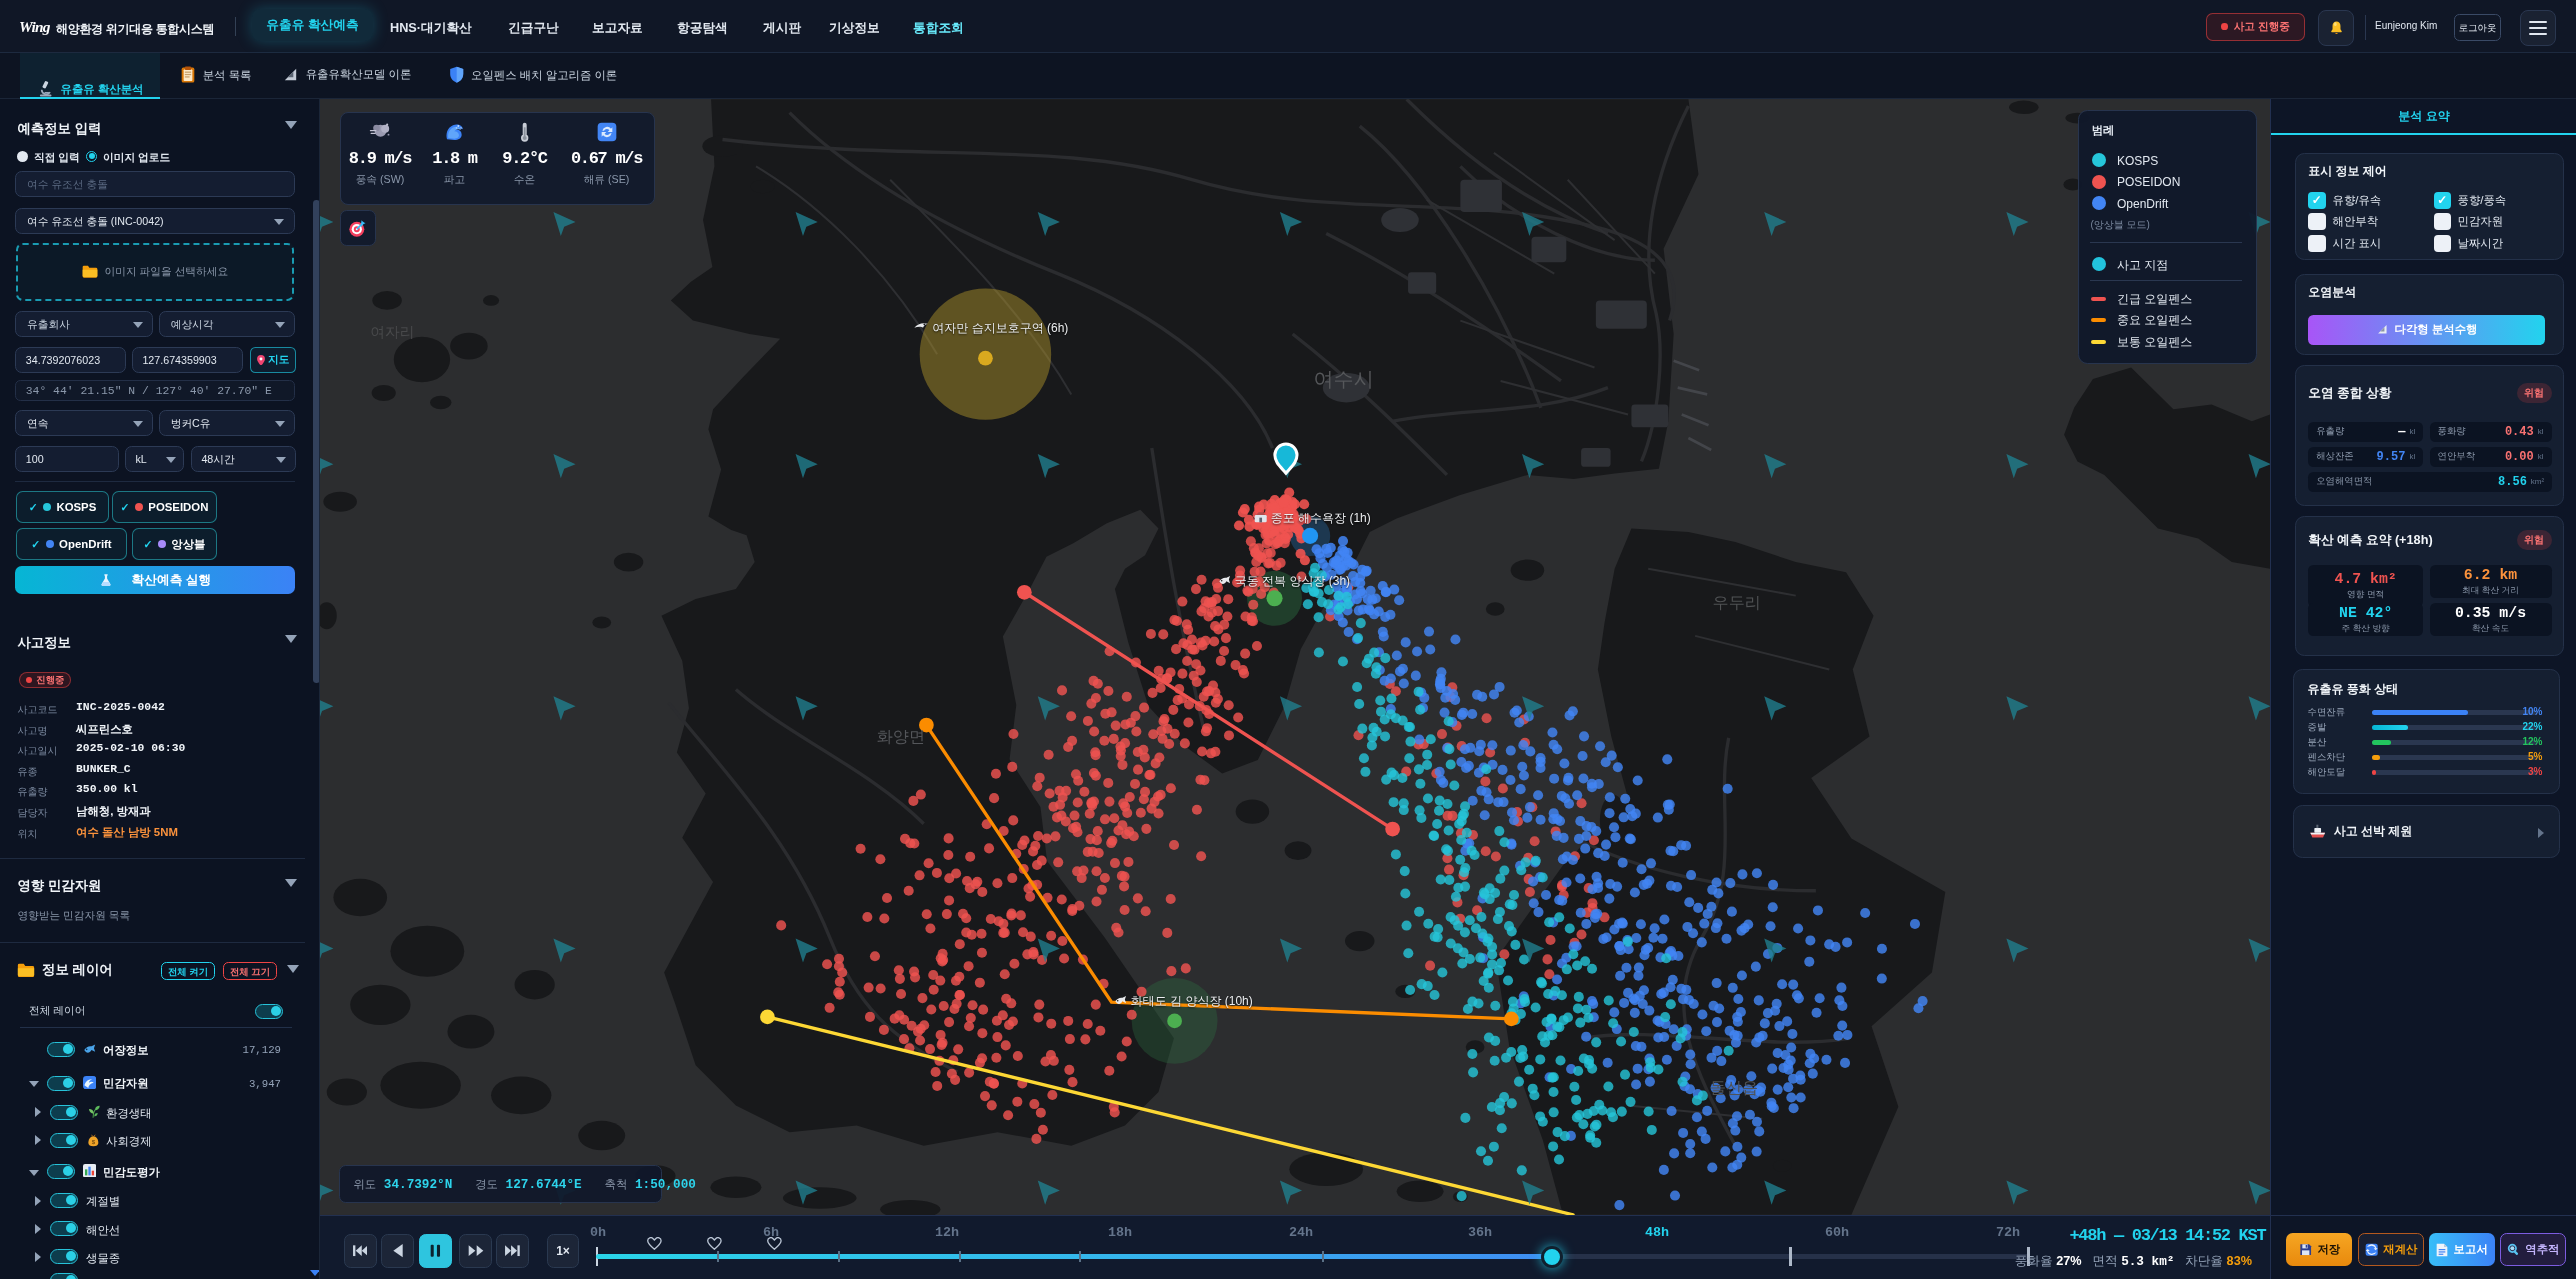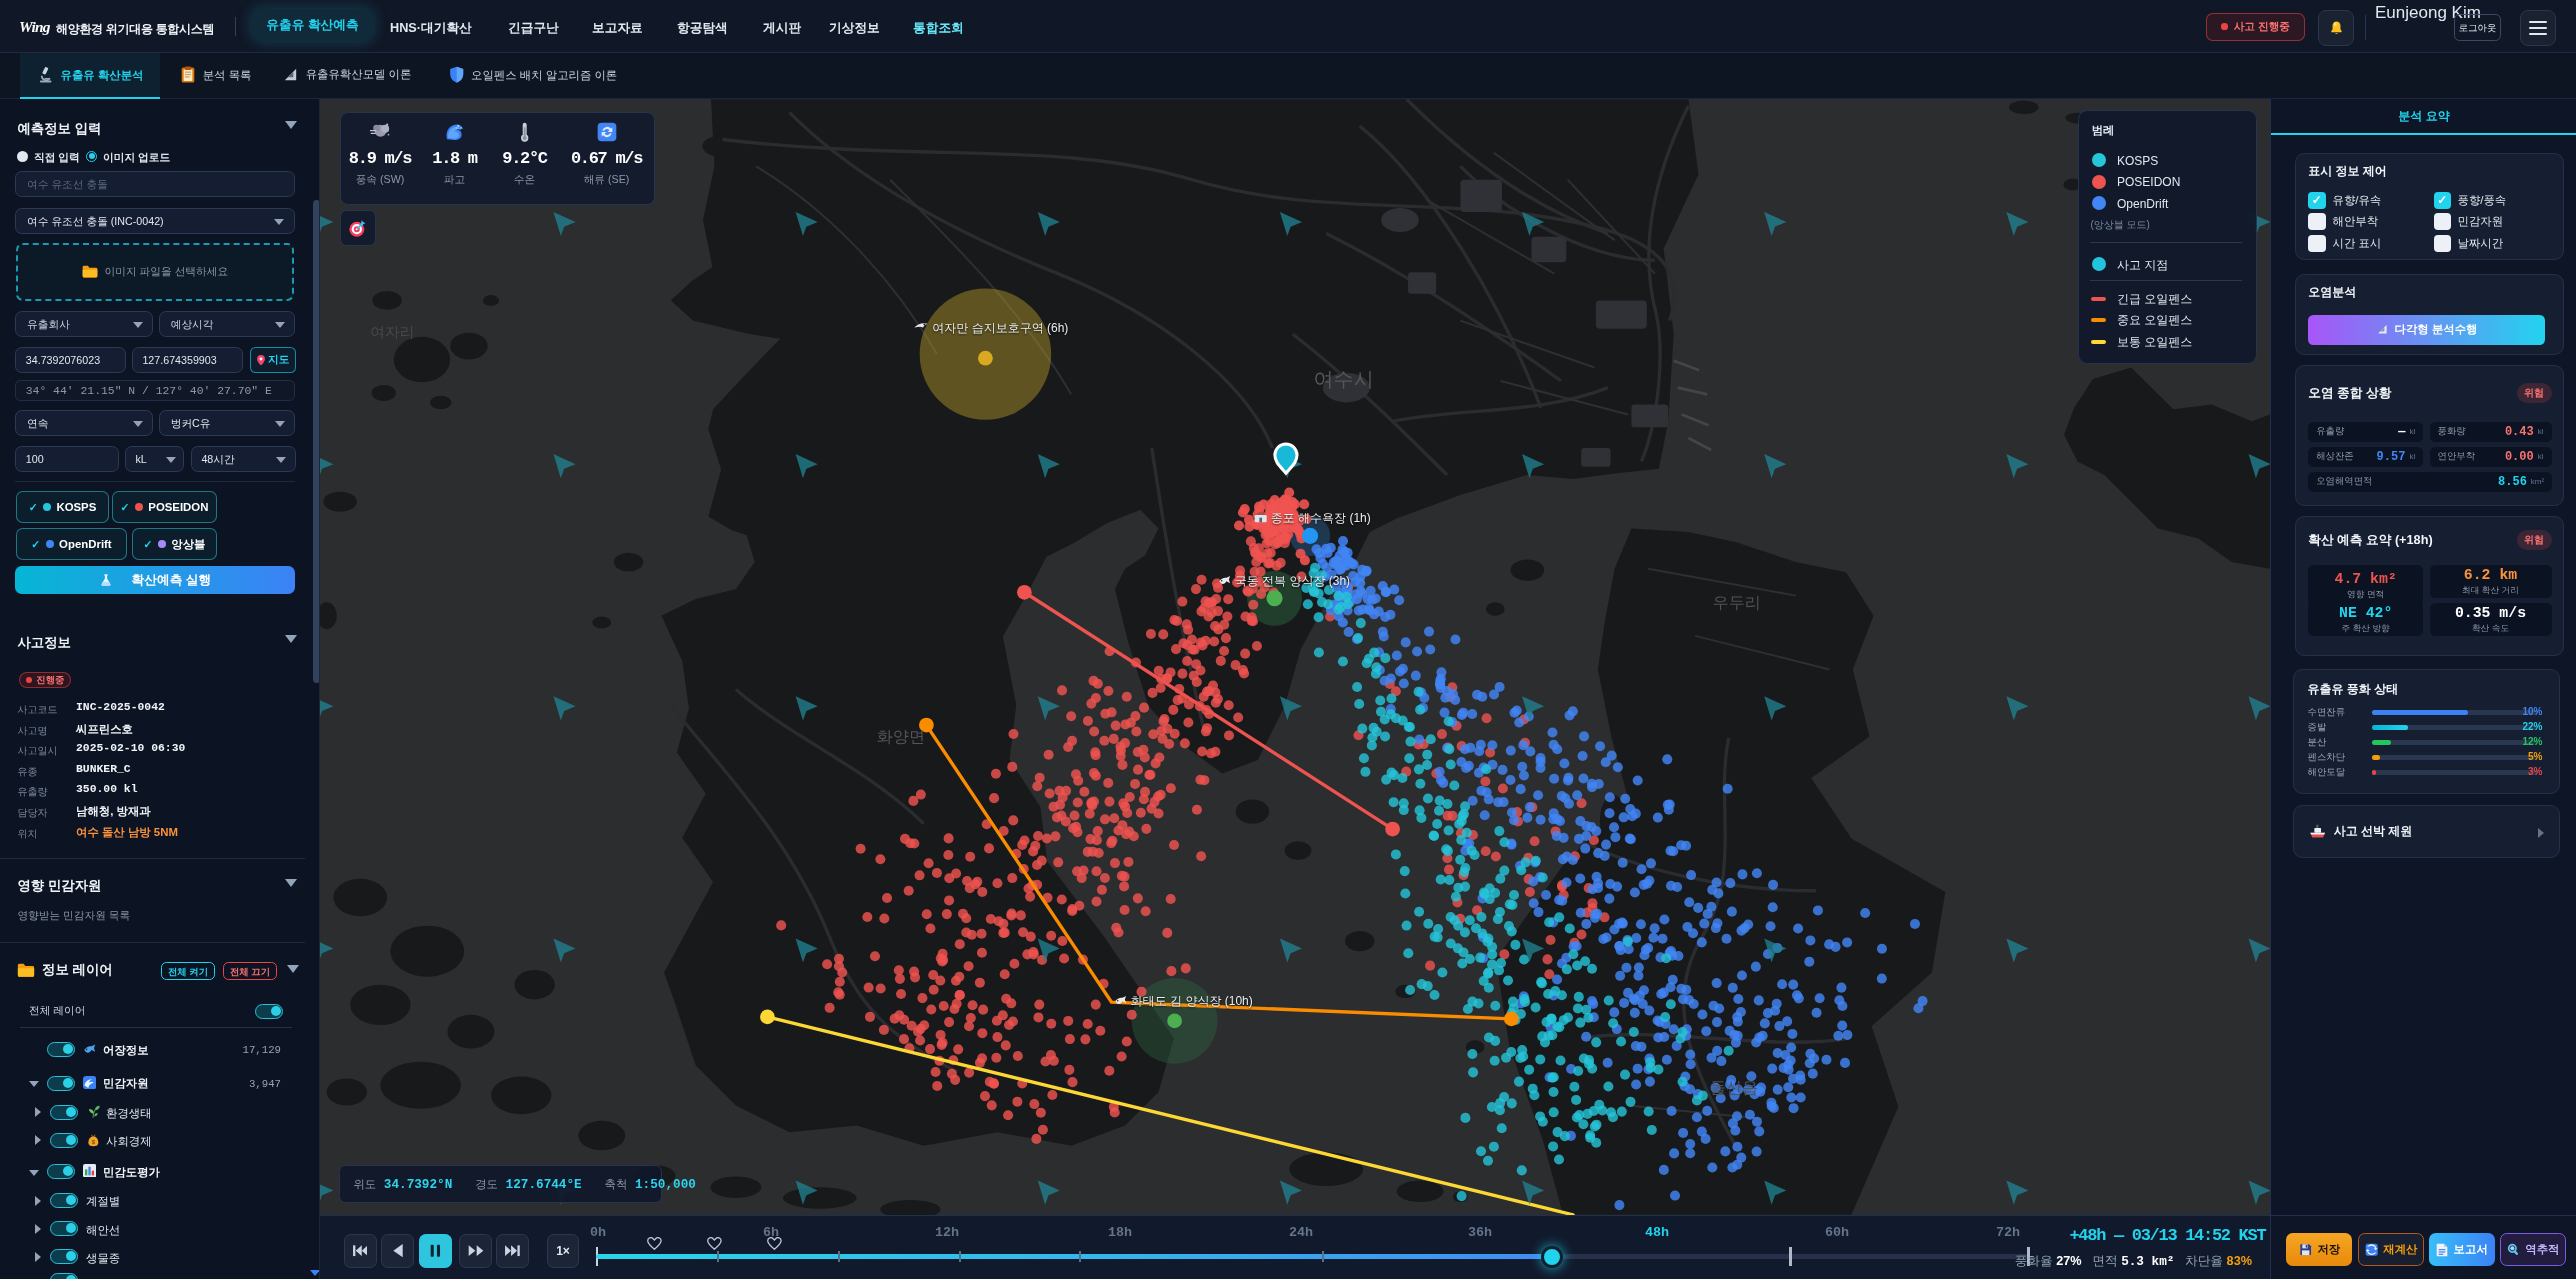--- a/index.html
+++ b/index.html
@@ -56,30 +56,30 @@
       <span style="font-size:10.7px;font-weight:bold;color:#f87171">사고 진행중</span>
     </div>
   <div class="abs" style="left:2318px;top:10px;width:36px;height:36px;background:#1a2232;border:0.7px solid #2a3750;border-radius:8px;display:flex;align-items:center;justify-content:center">
     <svg width="19" height="19" viewBox="0 0 24 24">
         <path d="M12 3c-3 0-5 2.3-5 5.5V13l-1.6 2.6c-.3.5 0 1 .6 1h12c.6 0 .9-.5.6-1L17 13V8.5C17 5.3 15 3 12 3z" fill="#fbbf24"></path>
         <path d="M10.3 17.8a1.8 1.8 0 0 0 3.4 0z" fill="#f59e0b"></path>
         <ellipse cx="10.5" cy="6.5" rx="1.7" ry="2.4" fill="#fde68a" opacity="0.8"></ellipse>
       </svg>
   </div>
   <div class="abs" style="left:2365px;top:14.8px;width:0.7px;height:25.5px;background:#2a3750"></div>
-  <div class="abs" style="left:2375px;top:3px;font-size:17px;color:#e2e8f0">Eunjeong Kim</div>
+  <div class="abs" style="left:2375px;top:20px;font-size:10px;color:#e2e8f0">Eunjeong Kim</div>
   <div class="abs" style="left:2454px;top:14px;width:47px;height:27px;border:0.7px solid #3a4a66;border-radius:5.4px;text-align:center;line-height:25.5px;font-size:9.4px;color:#e2e8f0">로그아웃</div>
   <div class="abs" style="left:2520px;top:10px;width:36px;height:36px;background:#1a2232;border:0.7px solid #2a3750;border-radius:8px;display:flex;align-items:center;justify-content:center;flex-direction:column;gap:4px">
       <span style="width:17.4px;height:2px;background:#e2e8f0;border-radius:1.3px"></span>
       <span style="width:17.4px;height:2px;background:#e2e8f0;border-radius:1.3px"></span>
       <span style="width:17.4px;height:2px;background:#e2e8f0;border-radius:1.3px"></span>
     </div>
 </div>
 <div id="tabbar">
-  <div class="abs" style="left:20px;top:0;width:140px;height:46px;background:rgba(34,211,238,0.07);border-bottom:2.7px solid #22d3ee;display:flex;align-items:center;justify-content:center;gap:6.7px">
+  <div class="abs" style="left:20px;top:0;width:140px;height:46px;background:rgba(34,211,238,0.07);border-bottom:2.7px solid #22d3ee;display:flex;align-items:flex-end;justify-content:center;gap:6.7px">
     <svg width="17.4" height="17.4" viewBox="0 0 24 24">
         <rect x="9" y="1.5" width="5" height="10" rx="1.5" transform="rotate(26 11.5 6.5)" fill="#cbd5e1"></rect>
         <path d="M6.5 13.5a6.2 6.2 0 0 0 11.5 3.2" stroke="#9aa7ba" stroke-width="2.4" fill="none"></path>
         <rect x="10.5" y="16.5" width="6" height="2.2" fill="#9aa7ba"></rect>
         <rect x="4" y="20" width="16" height="2.6" rx="1.3" fill="#9aa7ba"></rect>
       </svg>
     <span style="font-size:11.4px;font-weight:bold;color:#22d3ee">유출유 확산분석</span>
   </div>
   <div class="abs" style="left:180px;top:13.4px;display:flex;align-items:center;gap:6.7px">
     <svg width="16" height="17.4" viewBox="0 0 20 22">

